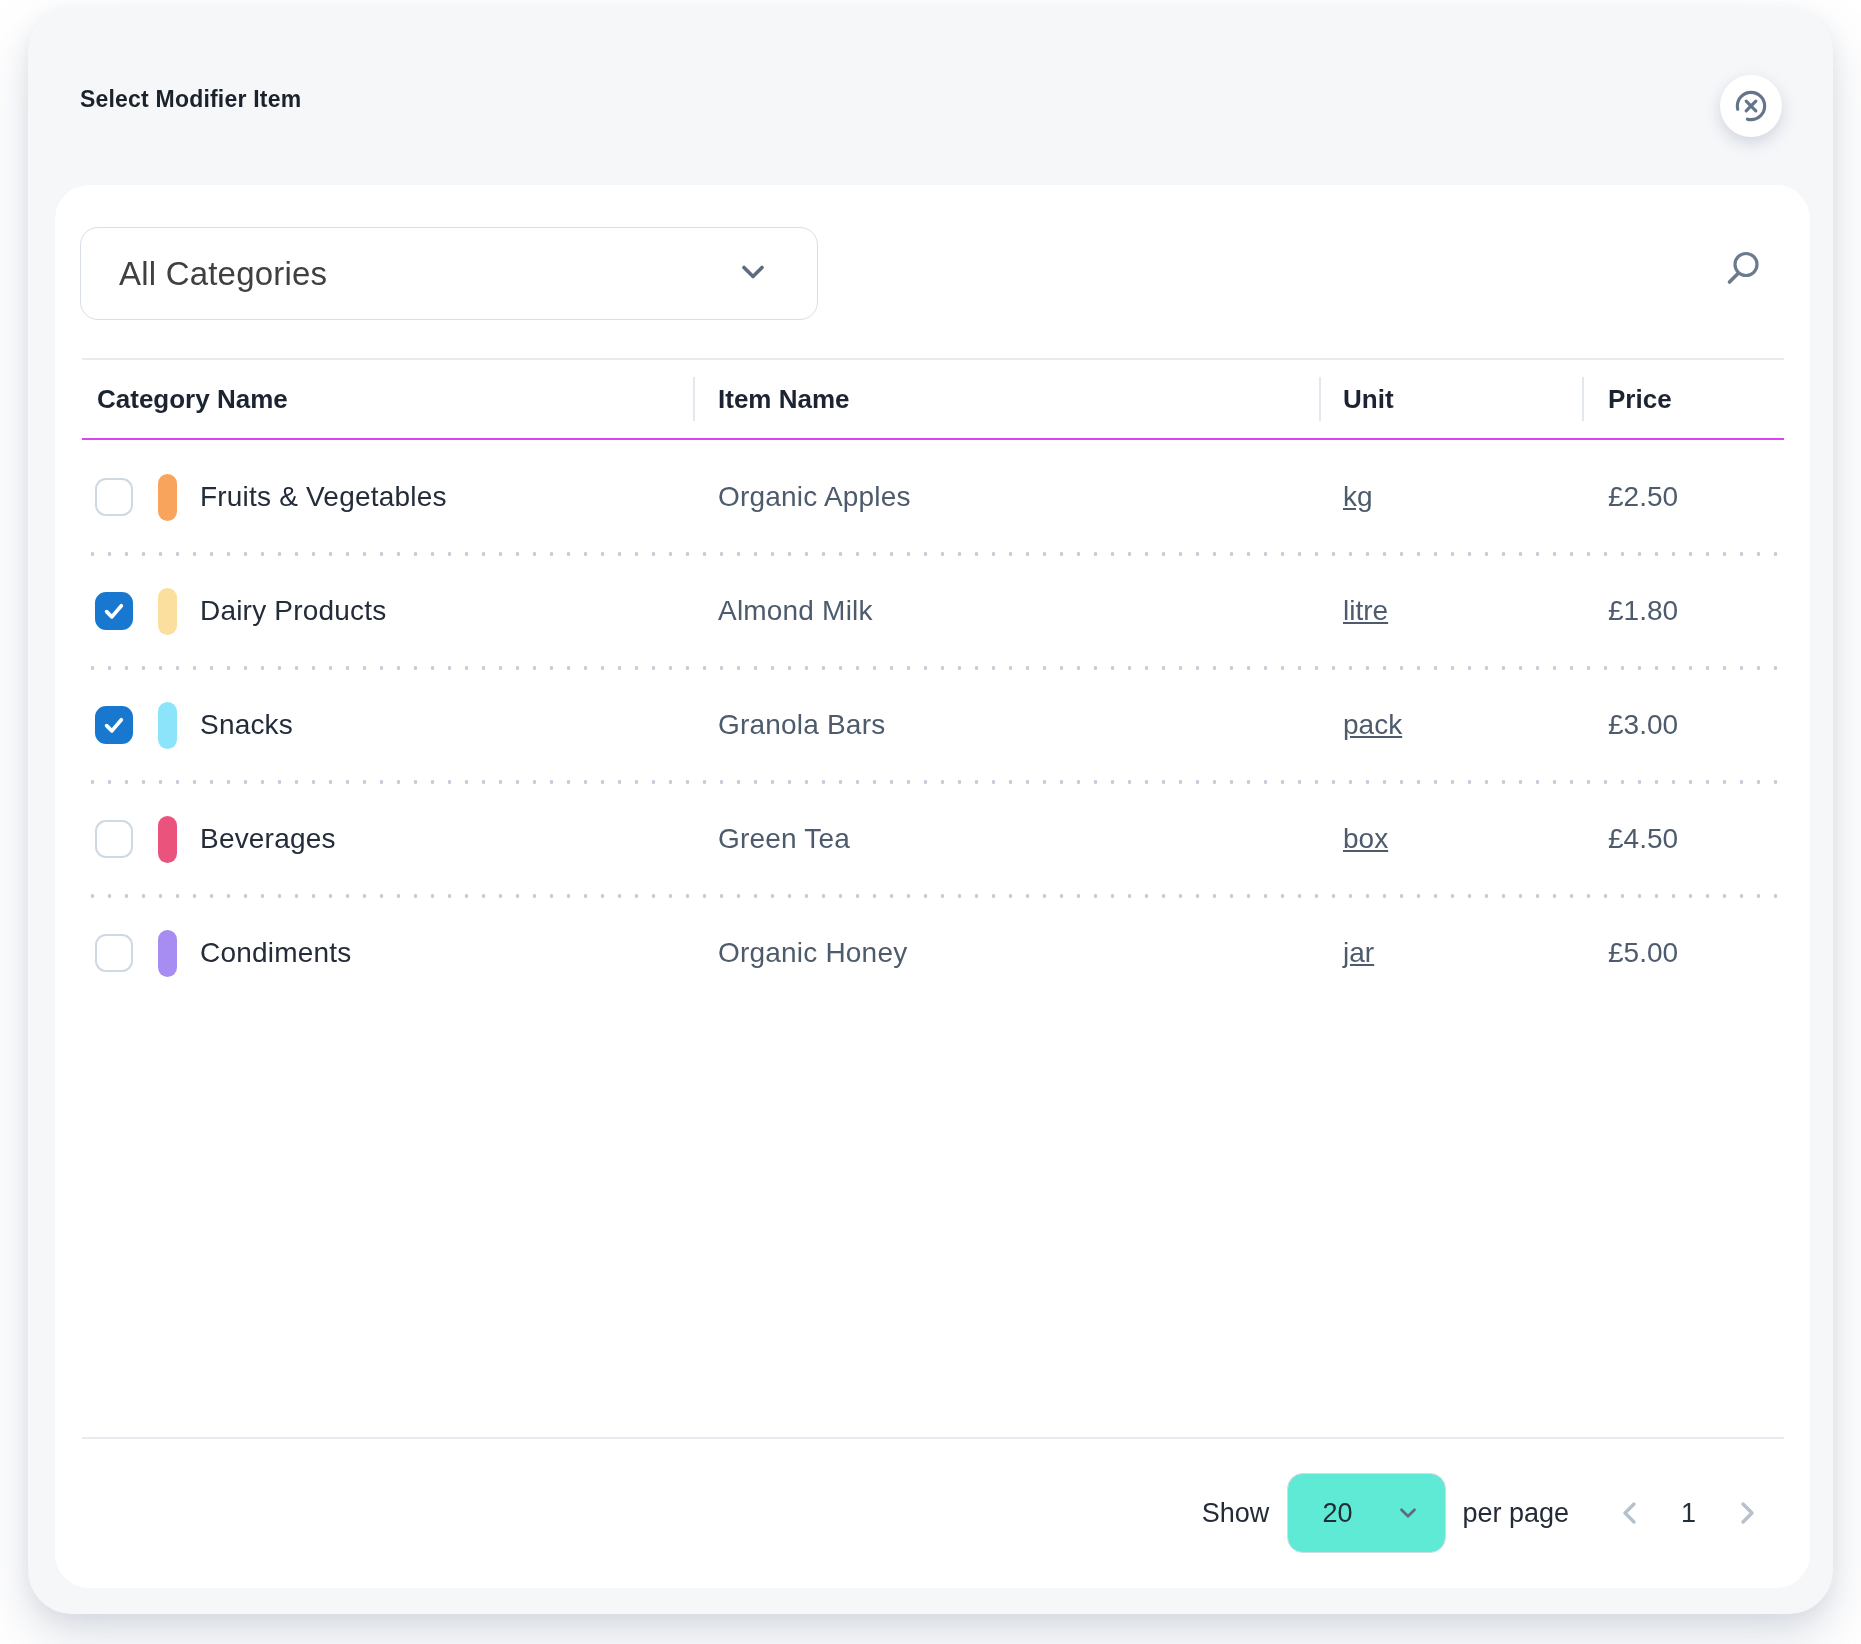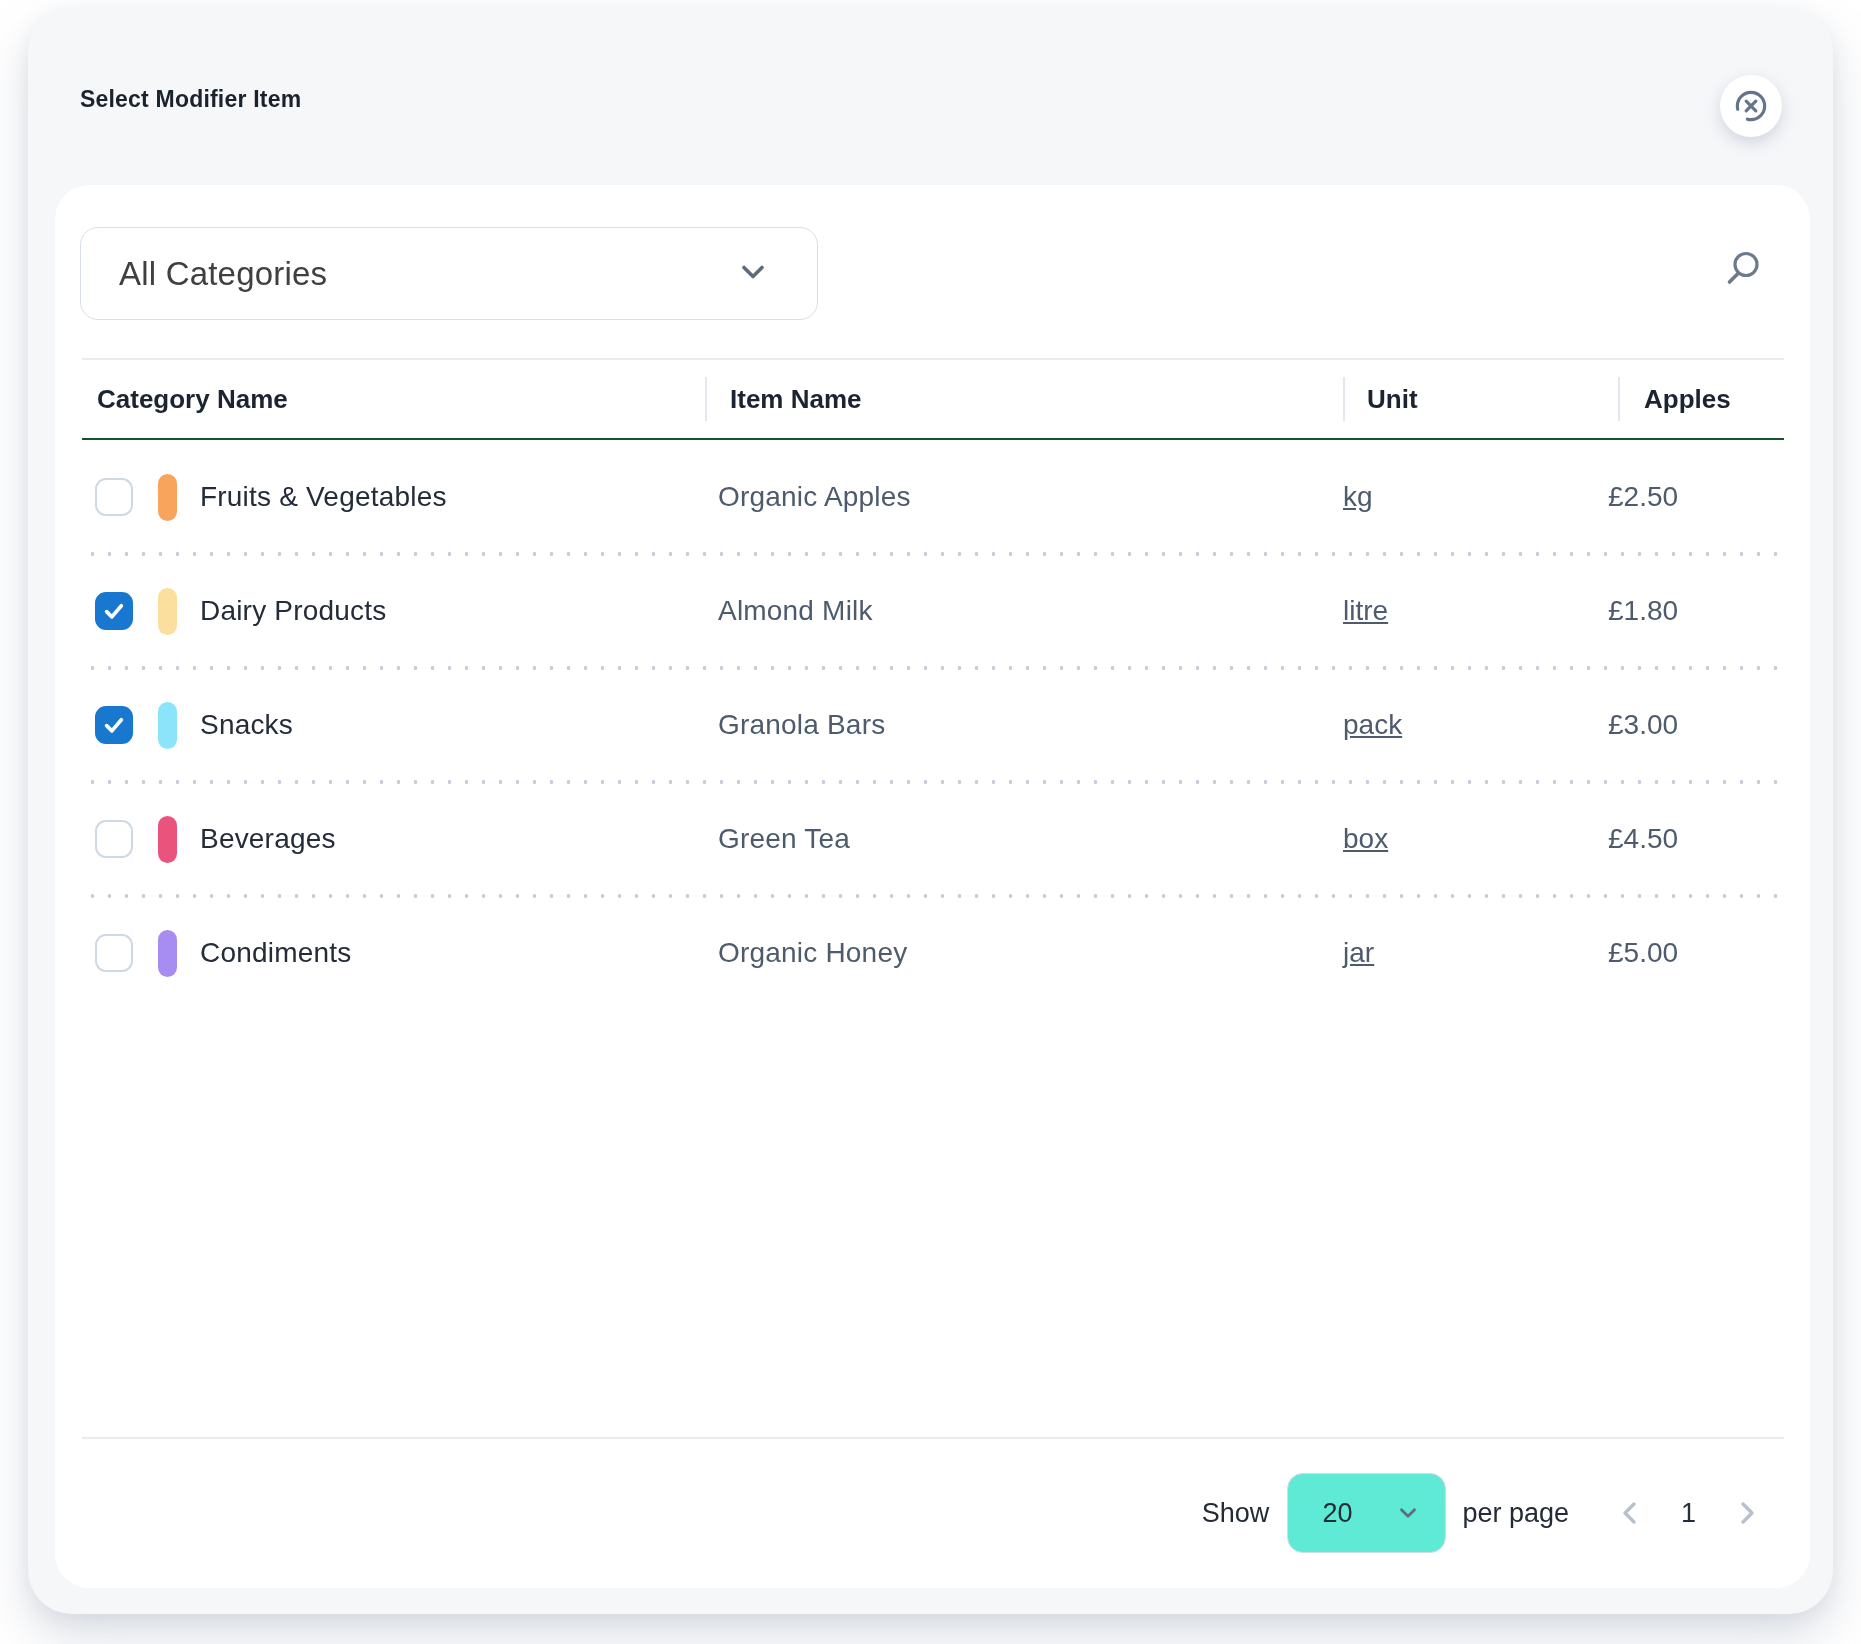--- a/index.html
+++ b/index.html
@@ -39,21 +39,21 @@
   .dropdown .chev { position:absolute; right:46px; top:50%; transform:translateY(-50%); }
 
   .search-btn {
     position:absolute; left:1666px; top:61px; width:44px; height:44px;
     background:transparent; border:none; cursor:pointer; padding:0;
   }
 
   .table { position:absolute; left:27px; top:173px; width:1702px; border-top:2px solid #e8ecf1; }
   .thead {
     display:grid; grid-template-columns:611px 626px 263px 202px;
-    height:80px; align-items:center; border-bottom:2px solid #14532d;gap:12px;
+    height:80px; align-items:center; border-bottom:2px solid #d946ef;
   }
   .th { font-size:26px; font-weight:600; color:#1b2430; position:relative; height:100%;
         display:flex; align-items:center; }
   .th:nth-child(1){ padding-left:15px; }
   .th:nth-child(2){ padding-left:25px; }
   .th:nth-child(3){ padding-left:24px; }
   .th:nth-child(4){ padding-left:26px; }
   .th:not(:first-child)::before{
     content:""; position:absolute; left:0; top:50%; transform:translateY(-50%);
     width:2px; height:44px; background:#e3e8ef;
@@ -135,21 +135,21 @@
           <path d="M17 27.5 L8.5 36" stroke="#6b7a8d" stroke-width="3.6" stroke-linecap="round"></path>
         </svg>
       </span>
     </button>
 
     <div class="table">
       <div class="thead">
         <div class="th">Category Name</div>
         <div class="th">Item Name</div>
         <div class="th">Unit</div>
-        <div class="th">Apples</div>
+        <div class="th">Price</div>
       </div>
       <div id="table-body">
   <div class="trow">
     <div class="cell-cat">
       <span class="checkbox">
         
       </span>
       <span class="pill" style="background: rgb(249, 164, 92);"></span>
       <span class="cat-label">Fruits &amp; Vegetables</span>
     </div>

